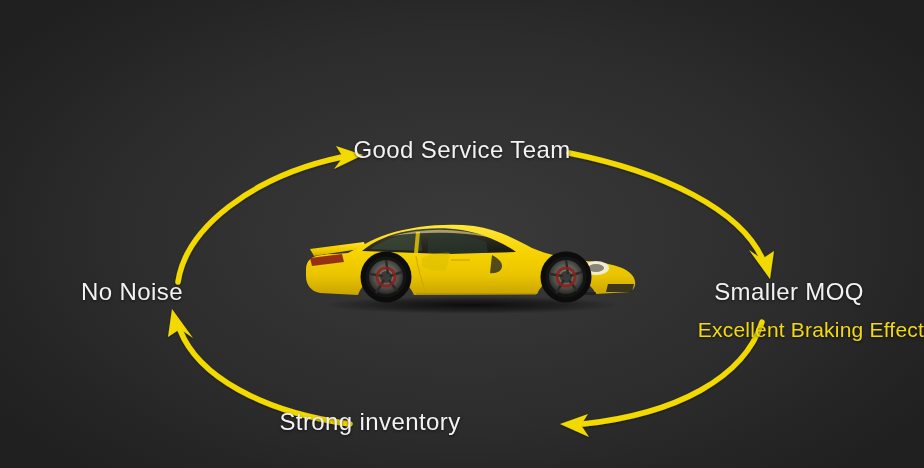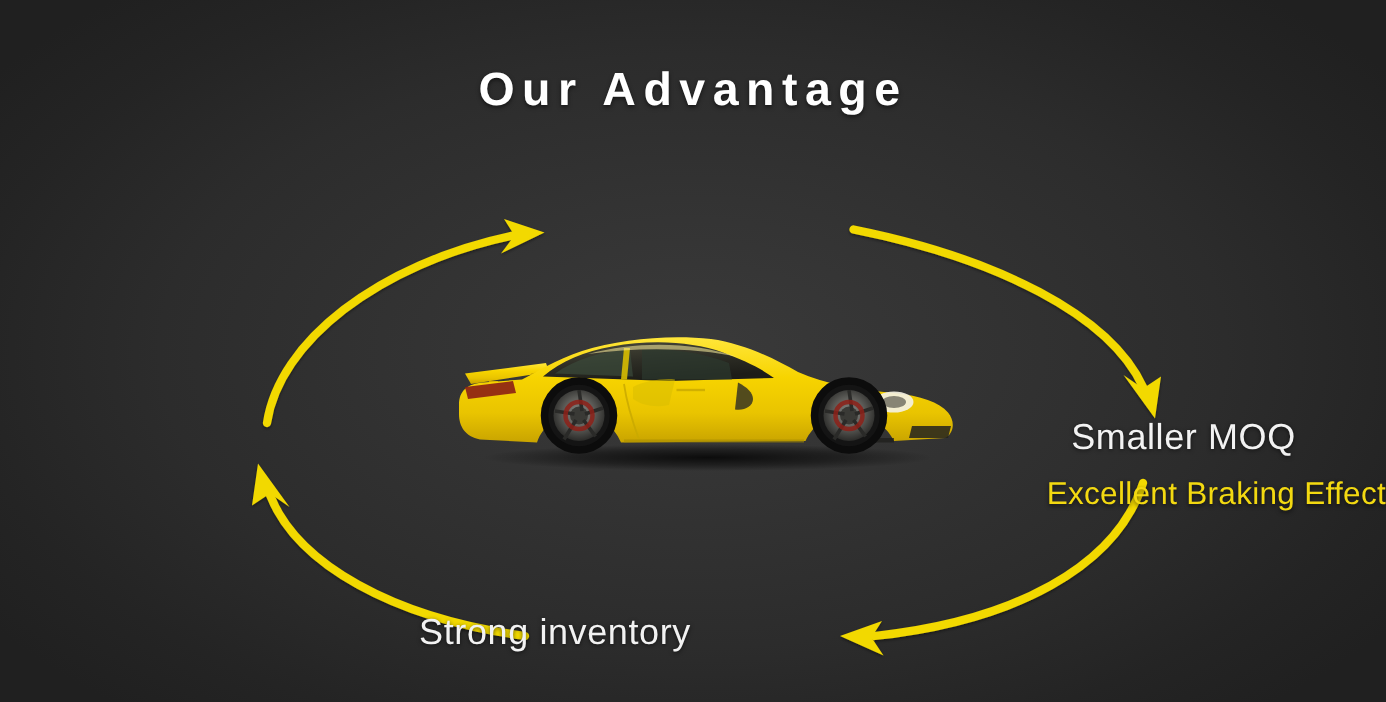--- a/index.html
+++ b/index.html
@@ -90,21 +90,20 @@
     top: 196px;
     width: 348px;
     height: 120px;
   }
 </style>
 </head>
 <body>
 
 <div id="stage">
 
-  <div id="title">Our Advantage</div>
 
   <svg id="arrows" viewBox="0 0 924 468">
     <defs>
       <filter id="softshadow" x="-20%" y="-20%" width="150%" height="150%">
         <feDropShadow dx="0" dy="1" stdDeviation="1.2" flood-color="#000000" flood-opacity="0.45"></feDropShadow>
       </filter>
     </defs>
 
     <g filter="url(#softshadow)">
       <path d="M 178,282 C 186,228 252,176 342,157" fill="none" stroke="#f2d900" stroke-width="5.5" stroke-linecap="round"></path>
@@ -228,18 +227,20 @@
         <path d="M 254,78 L 267,80"></path>
       </g>
       <circle cx="270" cy="81" r="9" fill="none" stroke="#8d2018" stroke-width="3" opacity="0.85"></circle>
     </g>
 
     <path d="M 120,97 L 240,97 L 240,99 L 120,99 Z" fill="#a98d00" opacity="0.6"></path>
 
     <path d="M 96,40 C 130,31 166,32 196,42 C 170,36 130,35 96,40 Z" fill="#fff3a0" opacity="0.55"></path>
   </svg>
 
+  <div class="node" id="node-top">Good Service Team</div>
   <div class="node" id="node-right">Smaller MOQ</div>
   <div class="node" id="node-bottom">Strong inventory</div>
+  <div class="node" id="node-left">No Noise</div>
 
   <div id="caption">Excellent Braking Effect</div>
 
 </div>
 
 </body></html>

